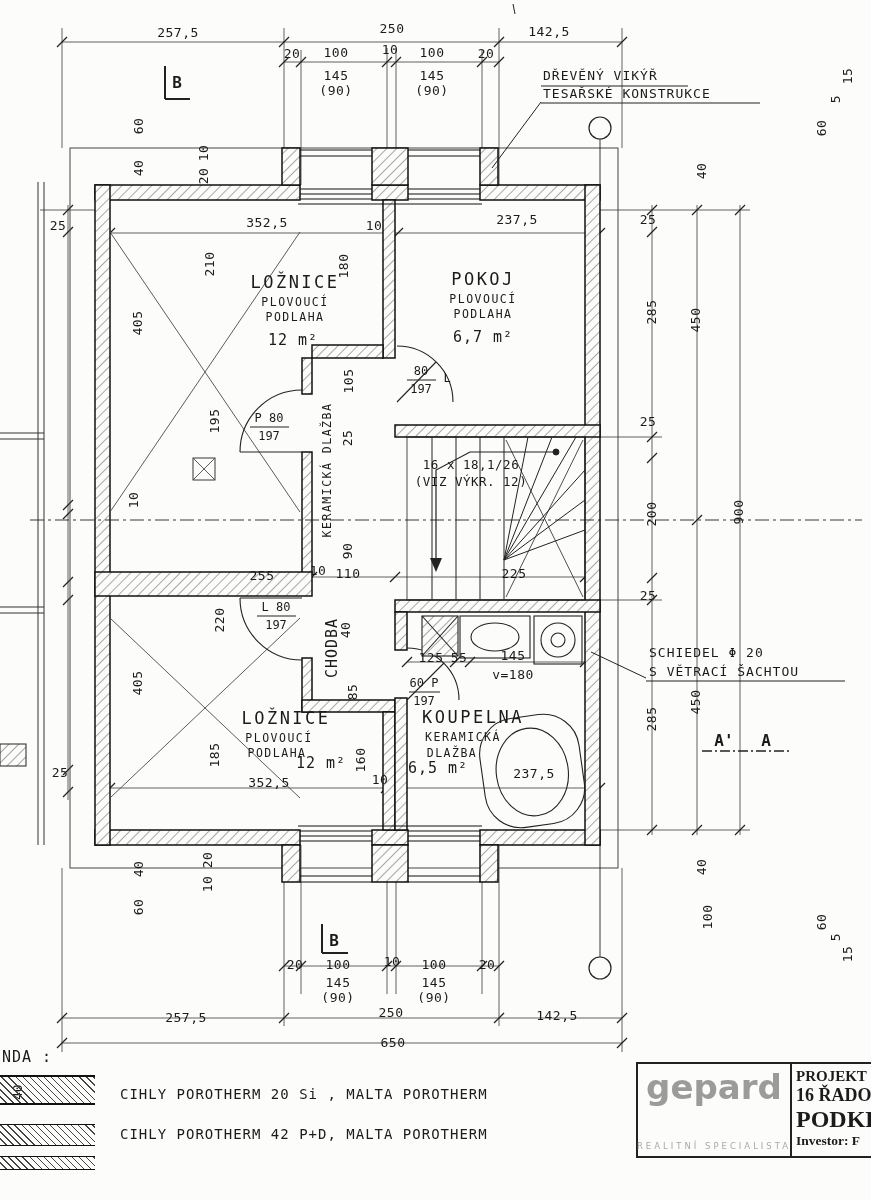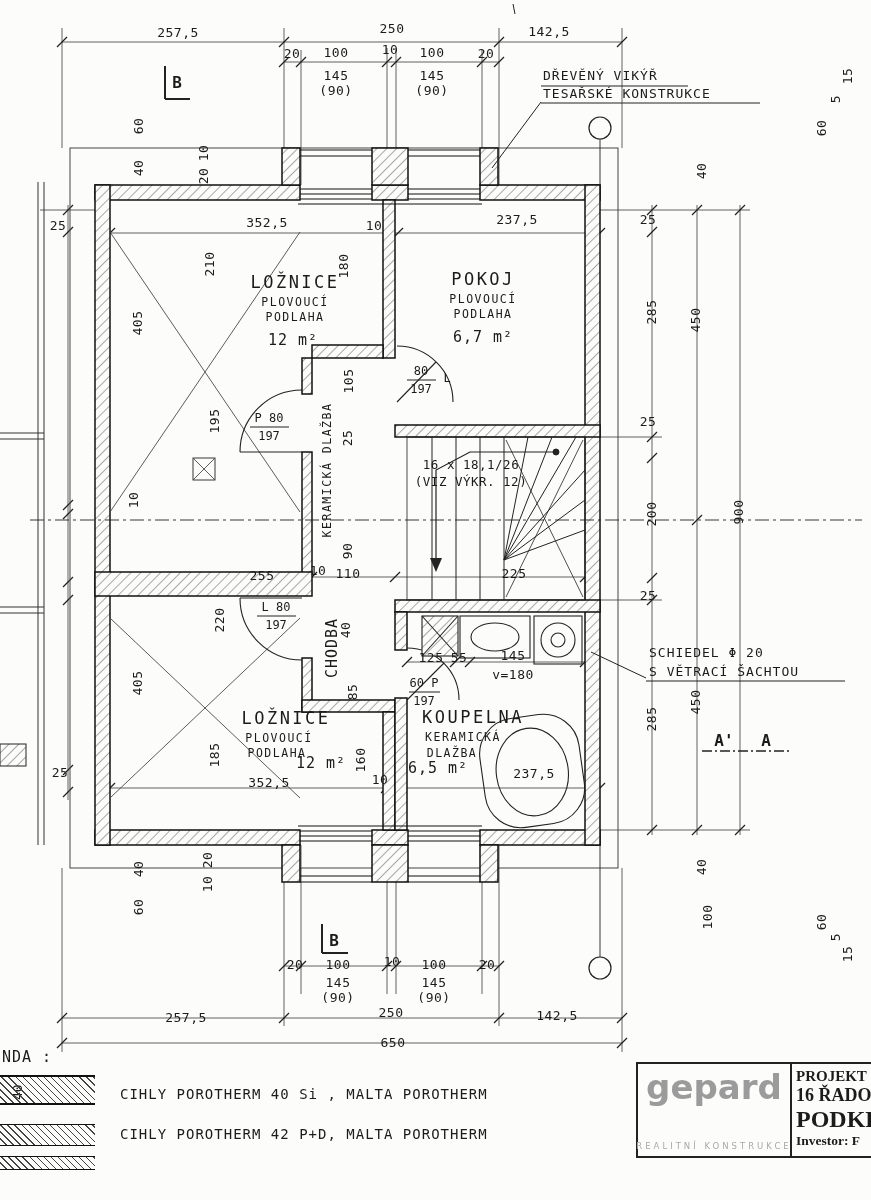--- a/index.html
+++ b/index.html
@@ -431,28 +431,28 @@
 </svg>
 
 
 <div class="abs legend-head" style="left:2px;top:1048px;">NDA :</div>
 <div class="abs rot90" style="left:10px;top:1100px;">40</div>
 
 <div class="abs hatchbar" style="left:0;top:1075px;width:95px;height:26px;"></div>
 <div class="abs hatchbar" style="left:0;top:1124px;width:95px;height:20px;border-width:1.5px;"></div>
 <div class="abs hatchbar" style="left:0;top:1156px;width:95px;height:12px;border-width:1px;"></div>
 
-<div class="abs legend-row" style="left:120px;top:1086px;">CIHLY POROTHERM 40 Si , MALTA POROTHERM</div>
+<div class="abs legend-row" style="left:120px;top:1086px;">CIHLY POROTHERM 20 Si , MALTA POROTHERM</div>
 <div class="abs legend-row" style="left:120px;top:1126px;">CIHLY POROTHERM 42 P+D, MALTA POROTHERM</div>
 
 
 <div class="abs tblock" style="left:636px;top:1062px;width:235px;height:92px;">
   <div class="logobox abs" style="left:0;top:0;width:152px;height:92px;">
     <div class="logo">gepard</div>
-    <div class="logosub">REALITNÍ KONSTRUKCE</div>
+    <div class="logosub">REALITNÍ SPECIALISTA</div>
   </div>
   <div class="abs" style="left:158px;top:4px;">
     <div class="t1">PROJEKT</div>
     <div class="t2">16 ŘADOV</div>
     <div class="t3">PODKR</div>
     <div class="t4">Investor: F</div>
   </div>
 </div>
 
 </div>

